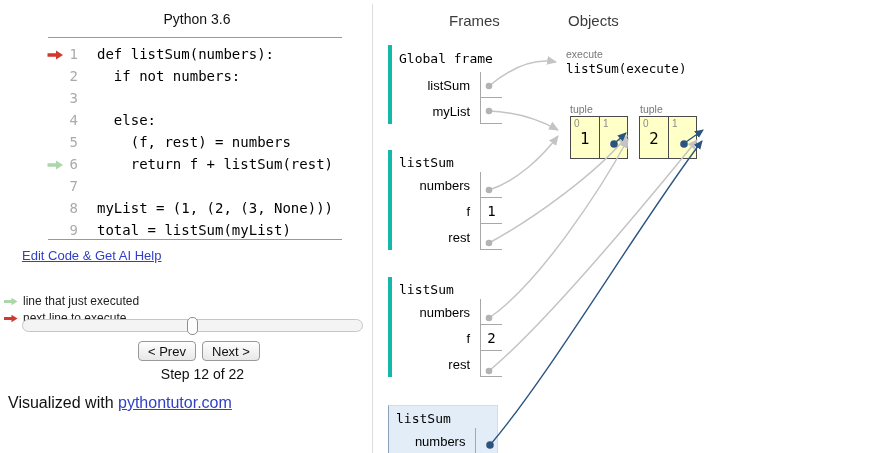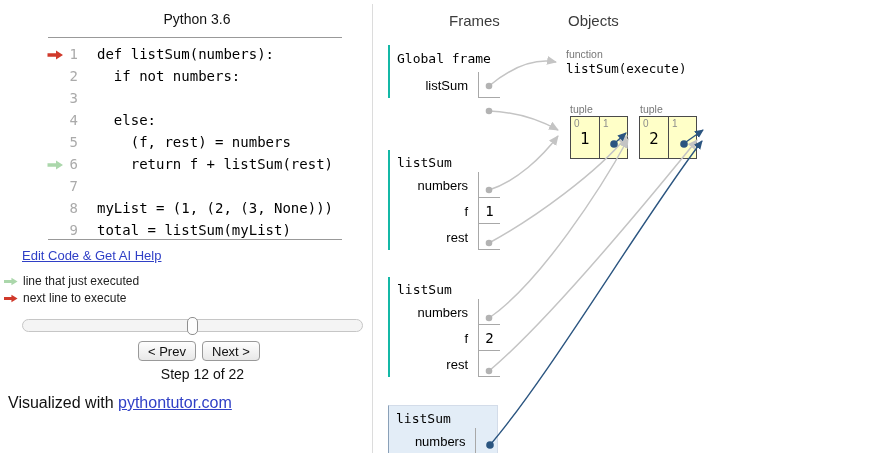--- a/index.html
+++ b/index.html
@@ -11,40 +11,40 @@
                 font-size: 14px; color: #111; }
   .hrule { position: absolute; left: 48px; width: 294px; height: 0; border-top: 1px solid #999; }
   .code-line { position: absolute; left: 0; width: 372px; height: 22px; }
   .gutter-arrow { position: absolute; left: 47px; top: 7px; width: 17px; height: 10px; }
   .lineno { position: absolute; left: 46px; top: 0; width: 32px; text-align: right;
             font-family: "DejaVu Sans Mono", monospace; font-size: 14px; line-height: 22px; color: #aaa; }
   .codetext { position: absolute; left: 97px; top: 0; font-family: "DejaVu Sans Mono", monospace;
               font-size: 14px; line-height: 22px; color: #000; white-space: pre; }
   .edit-link { position: absolute; left: 22px; top: 248px; width: 350px; 
                font-size: 13px; color: #2f3fc6; text-decoration: underline; cursor: pointer; }
-  .legend-row { position: absolute; left: 4px; height: 14px; font-size: 12px; color: #222; }
+  .legend-row { position: absolute; left: 4px; height: 14px; font-size: 12px; color: #222; margin-top: 20px; }
   .legend-row svg { vertical-align: -1px; margin-right: 5px; }
 
   .slider-track { position: absolute; left: 22px; top: 319px; width: 341px; height: 13px;
                   background: #f4f4f4; border: 1px solid #c6c6c6; border-radius: 7px; }
   .slider-thumb { position: absolute; left: 164px; top: -3px; width: 11px; height: 18px;
                   background: #fdfdfd; border: 1px solid #8f8f8f; border-radius: 5px; }
   .nav-btn { position: absolute; top: 341px; height: 20px; font-size: 13px; color: #111;
              background: linear-gradient(#fefefe, #e8e8e8); border: 1px solid #999;
              border-radius: 4px; padding: 0 9px; font-family: "Liberation Sans", sans-serif; cursor: pointer; }
   .step-label { position: absolute; left: 25px; top: 366px; width: 355px; text-align: center;
                 font-size: 14px; color: #111; }
   .footer { position: absolute; left: 8px; top: 394px; font-size: 16px; color: #111; }
   .footer a { color: #2f3fc6; text-decoration: underline; cursor: pointer; }
 
   
   .pane-divider { position: absolute; left: 372px; top: 4px; width: 1px; height: 449px; background: #dcdcdc; }
   .col-header { position: absolute; top: 12px; font-size: 15px; color: #3c3c3c; }
 
-  .frame { position: absolute; left: 388px; border-left: 2px solid #14b8a6; padding-left: 7px; }
+  .frame { position: absolute; left: 388px; border-left: 4px solid #14b8a6; padding-left: 7px; }
   .frame.active { background: #e3edf7; border: 1px solid #d3dce9; border-left: 1px solid #8aa0b8; width: 110px; }
   .frame-title { font-family: "DejaVu Sans Mono", monospace; font-size: 13px; color: #000; }
   .ft-global { height: 27px; padding-top: 6px; }
   .ft-fn { height: 22px; padding-top: 5px; }
   .var-row { display: flex; height: 26px; align-items: center; }
   .var-name { width: 71px; text-align: right; font-size: 13px; color: #000; margin-right: 10px; }
   .var-slot { width: 22px; height: 26px; border-left: 1px solid #a8a8a8; border-bottom: 1px solid #a8a8a8;
               font-family: "DejaVu Sans Mono", monospace; font-size: 14px; color: #000;
               display: flex; align-items: center; justify-content: center; }
   .frame.active .var-slot { border-bottom: none; }
@@ -137,20 +137,24 @@
   <div class="pane-divider"></div>
   <div class="col-header" style="left:449px">Frames</div>
   <div class="col-header" style="left:568px">Objects</div>
 
   <div class="frame" style="top:45px">
     <div class="frame-title ft-global">Global frame</div>
     <div class="var-row">
       <span class="var-name">listSum</span>
       <span class="var-slot"></span>
     </div>
+    <div class="var-row">
+      <span class="var-name">myList</span>
+      <span class="var-slot"></span>
+    </div>
   </div>
 
   <div class="frame" style="top:150px">
     <div class="frame-title ft-fn">listSum</div>
     <div class="var-row">
       <span class="var-name">numbers</span>
       <span class="var-slot"></span>
     </div>
     <div class="var-row">
       <span class="var-name">f</span>
@@ -179,21 +183,21 @@
   </div>
 
   <div class="frame active" style="top:405px; height:60px">
     <div class="frame-title ft-fn">listSum</div>
     <div class="var-row">
       <span class="var-name">numbers</span>
       <span class="var-slot"></span>
     </div>
   </div>
 
-  <div class="obj-type-label" style="left:566px; top:48px">function</div>
+  <div class="obj-type-label" style="left:566px; top:48px">execute</div>
   <div class="fn-signature">listSum(execute)</div>
 
   <div class="obj-type-label" style="left:570px; top:103px">tuple</div>
   <div class="tuple-box" style="left:570px; width:58px">
     <div class="tuple-cell" style="width:28px">
       <span class="cell-idx">0</span>
       <span class="cell-val">1</span>
     </div>
     <div class="tuple-cell" style="width:28px">
       <span class="cell-idx">1</span>

